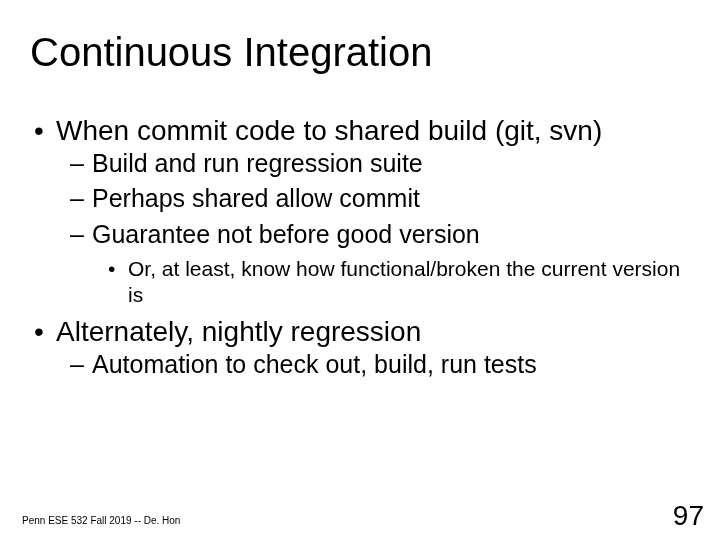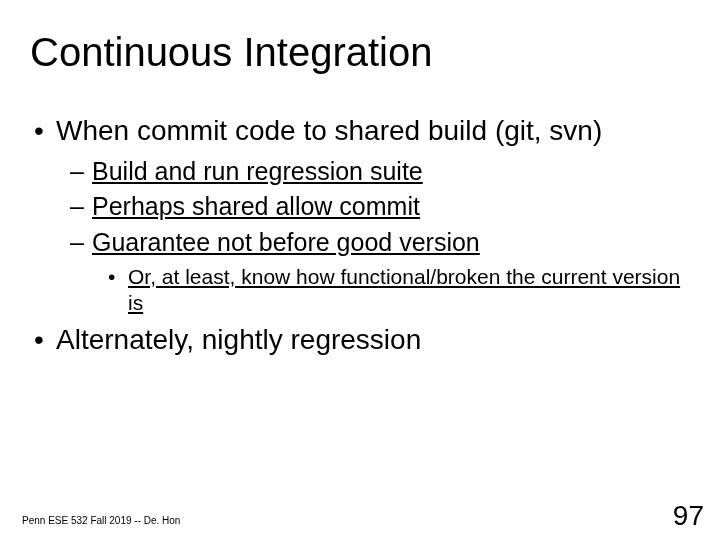--- a/index.html
+++ b/index.html
@@ -36,22 +36,21 @@
       line-height: 1.25;
     }
     .level1 > li::before {
       content: "•";
       position: absolute;
       left: -22px;
       top: 0;
     }
     .level2 {
       padding-left: 36px;
-      margin-top: 8px;
-      text-decoration: underline;
+      margin-top: 0;
     }
     .level2 > li {
       font-size: 25px;
       margin-bottom: 4px;
       position: relative;
       line-height: 1.25;
     }
     .level2 > li::before {
       content: "–";
       position: absolute;
@@ -110,18 +109,23 @@
           <ul class="level3">
             <li>
               <span>Or, at least, know how functional/broken the current version is</span>
             </li>
           </ul>
         </li>
       </ul>
     </li>
     <li>
       <span>Alternately, nightly regression</span>
+      <ul class="level2">
+        <li>
+          <span>Automation to check out, build, run tests</span>
+        </li>
+      </ul>
     </li>
   </ul>
 
   <div class="footer-left">Penn ESE 532 Fall 2019 -- De. Hon</div>
   <div class="footer-right">97</div>
 </div>
 
 </body></html>

